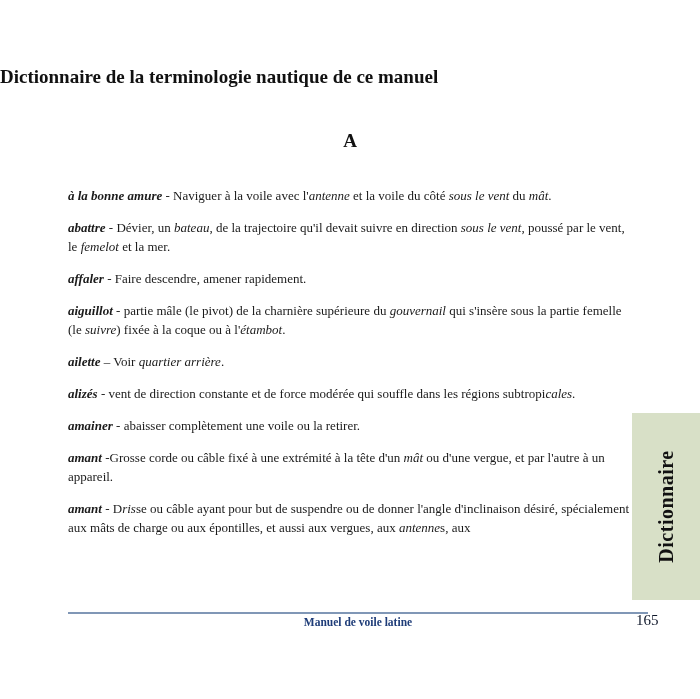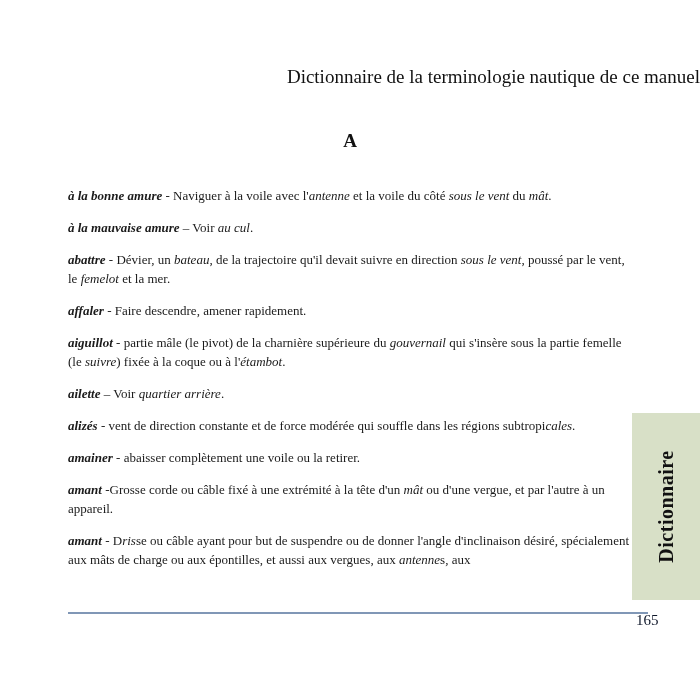--- a/index.html
+++ b/index.html
@@ -15,23 +15,23 @@
     background: #ffffff;
     overflow: hidden;
     color: #1a1a1a;
   }
   .title {
     position: absolute;
     top: 66px;
     left: 0;
     width: 700px;
     margin: 0;
-    text-align: right;
+    text-align: left;
     font-size: 19px;
-    font-weight: normal;
+    font-weight: bold;
     color: #111111;
   }
   .section-letter {
     position: absolute;
     top: 130px;
     left: 0;
     width: 700px;
     text-align: center;
     font-size: 19px;
     font-weight: bold;
@@ -109,33 +109,33 @@
 <body>
 
 <div class="page">
 
   <h1 class="title">Dictionnaire de la terminologie nautique de ce manuel</h1>
 
   <div class="section-letter">A</div>
 
   <div class="entries" id="entries">
       <p class="entry"><span class="term">à la bonne amure</span><span class="n"> - Naviguer à la voile avec l'</span><span class="it">antenne</span><span class="n"> et la voile du côté </span><span class="it">sous le vent</span><span class="n"> du </span><span class="it">mât</span><span class="n">.</span></p>
-      <p class="entry"><span class="term">à la mauvaise amure</span><span class="n"> – Voir </span><span class="it">au cul</span><span class="n">.</span></p>
       <p class="entry"><span class="term">abattre</span><span class="n"> - Dévier, un </span><span class="it">bateau</span><span class="n">, de la trajectoire qu'il devait suivre en direction </span><span class="it">sous le vent</span><span class="n">, poussé par le vent, le </span><span class="it">femelot</span><span class="n"> et la mer.</span></p>
       <p class="entry"><span class="term">affaler</span><span class="n"> - Faire descendre, amener rapidement.</span></p>
       <p class="entry"><span class="term">aiguillot</span><span class="n"> - partie mâle (le pivot) de la charnière supérieure du </span><span class="it">gouvernail</span><span class="n"> qui s'insère sous la partie femelle (le </span><span class="it">suivre</span><span class="n">) fixée à la coque ou à l'</span><span class="it">étambot</span><span class="n">.</span></p>
       <p class="entry"><span class="term">ailette</span><span class="n"> – Voir </span><span class="it">quartier arrière</span><span class="n">.</span></p>
       <p class="entry"><span class="term">alizés</span><span class="n"> - vent de direction constante et de force modérée qui souffle dans les régions subtropi</span><span class="it">cales</span><span class="n">.</span></p>
       <p class="entry"><span class="term">amainer</span><span class="n"> - abaisser complètement une voile ou la retirer.</span></p>
       <p class="entry"><span class="term">amant</span><span class="n"> -Grosse corde ou câble fixé à une extrémité à la tête d'un </span><span class="it">mât</span><span class="n"> ou d'une vergue, et par l'autre à un appareil.</span></p>
       <p class="entry"><span class="term">amant</span><span class="n"> - D</span><span class="it">ris</span><span class="n">se ou câble ayant pour but de suspendre ou de donner l'angle d'inclinaison désiré, spécialement aux mâts de charge ou aux épontilles, et aussi aux vergues, aux </span><span class="it">antenne</span><span class="n">s, aux</span></p>
     </div>
 
   <div class="side-tab">
     <span class="tab-label">Dictionnaire</span>
   </div>
 
   <div class="footer-rule"></div>
 
+  <div class="footer-title">Manuel de voile latine</div>
 
   <div class="page-number">165</div>
 
 </div>
 
 </body></html>

